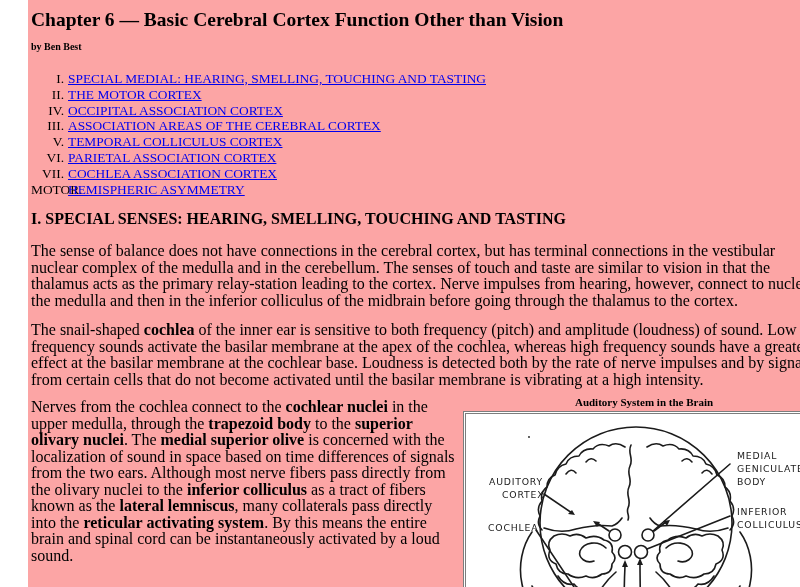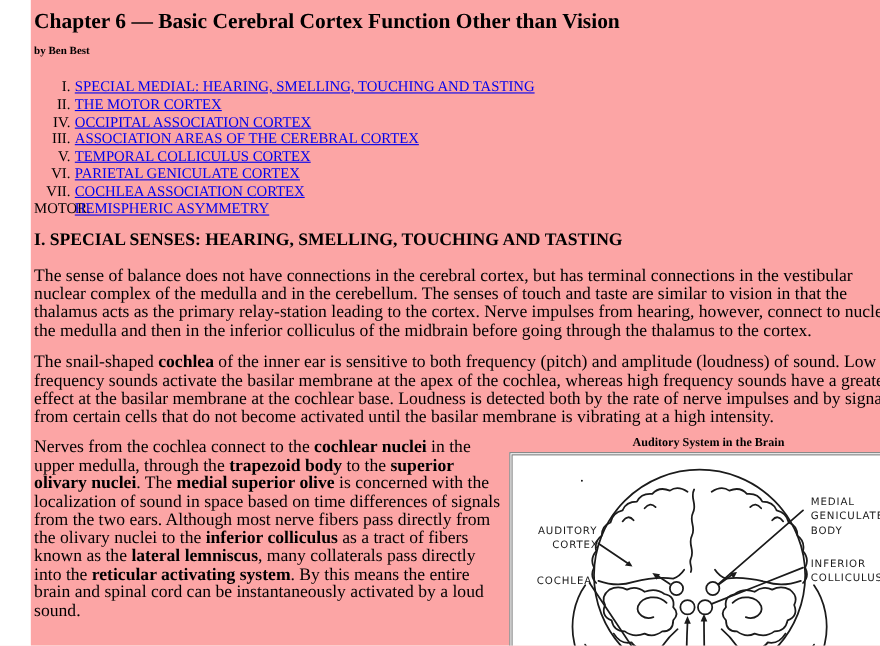--- a/index.html
+++ b/index.html
@@ -45,21 +45,21 @@
     <h1 class="title">Chapter 6 — Basic Cerebral Cortex Function Other than Vision</h1>
     <p class="byline">by Ben Best</p>
 
 
     <ol class="toc">
       <li><span class="num">I.</span><a class="toclink" href="#">SPECIAL MEDIAL: HEARING, SMELLING, TOUCHING AND TASTING</a></li>
       <li><span class="num">II.</span><a class="toclink" href="#">THE MOTOR CORTEX</a></li>
       <li><span class="num">IV.</span><a class="toclink" href="#">OCCIPITAL ASSOCIATION CORTEX</a></li>
       <li><span class="num">III.</span><a class="toclink" href="#">ASSOCIATION AREAS OF THE CEREBRAL CORTEX</a></li>
       <li><span class="num">V.</span><a class="toclink" href="#">TEMPORAL COLLICULUS CORTEX</a></li>
-      <li><span class="num">VI.</span><a class="toclink" href="#">PARIETAL GENICULATE CORTEX</a></li>
+      <li><span class="num">VI.</span><a class="toclink" href="#">PARIETAL ASSOCIATION CORTEX</a></li>
       <li><span class="num">VII.</span><a class="toclink" href="#">COCHLEA ASSOCIATION CORTEX</a></li>
       <li><span class="num">MOTOR.</span><a class="toclink" href="#">HEMISPHERIC ASYMMETRY</a></li>
     </ol>
 
     <h2 class="section-heading">I. SPECIAL SENSES: HEARING, SMELLING, TOUCHING AND TASTING</h2>
 
     <p class="body first">The sense of balance does not have connections in the cerebral cortex, but has terminal connections in the vestibular nuclear complex of the medulla and in the cerebellum. The senses of touch and taste are similar to vision in that the thalamus acts as the primary relay-station leading to the cortex. Nerve impulses from hearing, however, connect to nuclei in the medulla and then in the inferior colliculus of the midbrain before going through the thalamus to the cortex.</p>
 
     <p class="body"><span>The snail-shaped </span><b>cochlea</b><span> of the inner ear is sensitive to both frequency (pitch) and amplitude (loudness) of sound. Low frequency sounds activate the basilar membrane at the apex of the cochlea, whereas high frequency sounds have a greater effect at the basilar membrane at the cochlear base. Loudness is detected both by the rate of nerve impulses and by signals from certain cells that do not become activated until the basilar membrane is vibrating at a high intensity.</span></p>
 

